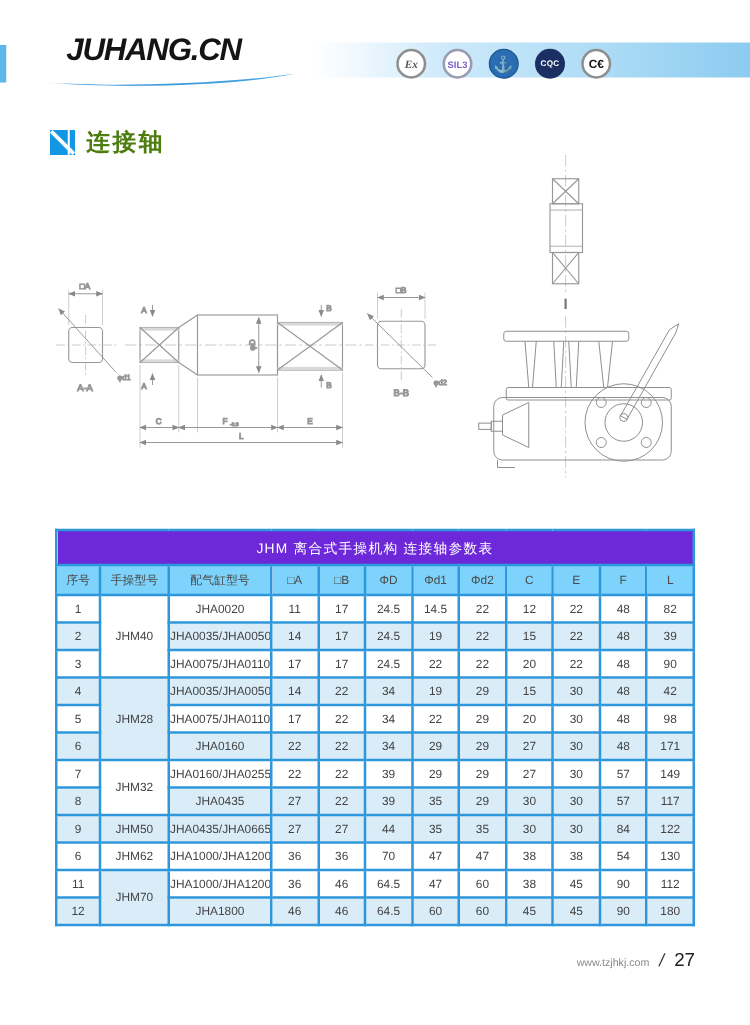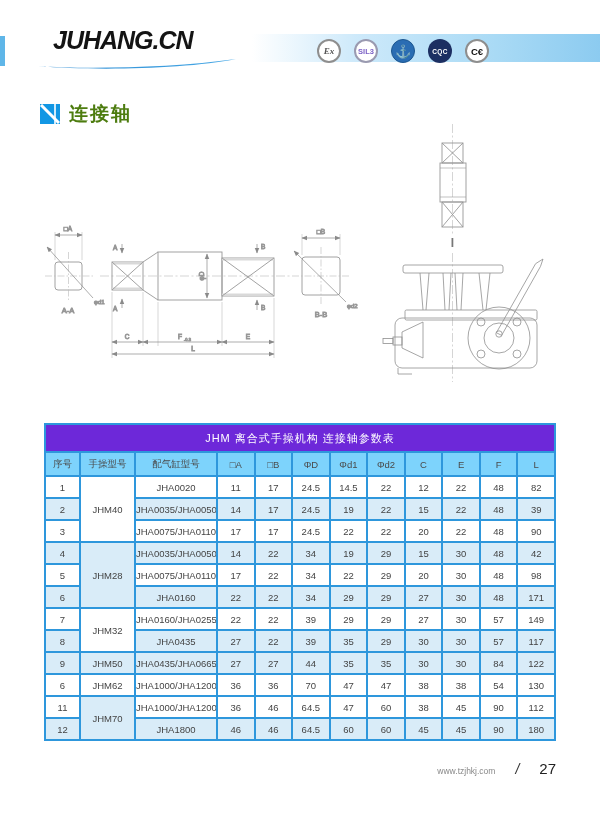--- a/index.html
+++ b/index.html
@@ -36,21 +36,21 @@
   table{border-collapse:collapse;table-layout:fixed;width:512px;}
   td,th{border:2px solid #2e97dc;text-align:center;vertical-align:middle;
         padding:0;font-size:9.5px;color:#444;background:#fff;overflow:hidden;white-space:nowrap;}
   tr.t-title td{height:26px;background:#6d28d9;color:#fff;font-size:11px;letter-spacing:1px;}
   tr.t-head th{height:22px;background:#7dd3fc;color:#4a4a4a;font-weight:normal;}
   tbody td{height:20px;}
   td.sh{background:#d9ecf8;}
   td.pl{background:#ffffff;}
 
   
-  .footer{position:absolute;right:44px;top:760px;display:flex;align-items:baseline;gap:20px;}
+  .footer{position:absolute;right:44px;top:760px;display:flex;align-items:baseline;gap:8px;}
   .footer .site{font-size:8.5px;color:#888;}
   .footer .sep{font-size:14px;color:#333;font-style:italic;}
   .footer .pnum{font-size:15px;color:#222;}
 </style>
 </head>
 <body>
 
 <div class="page">
 
   <div class="edge-bar"></div>

